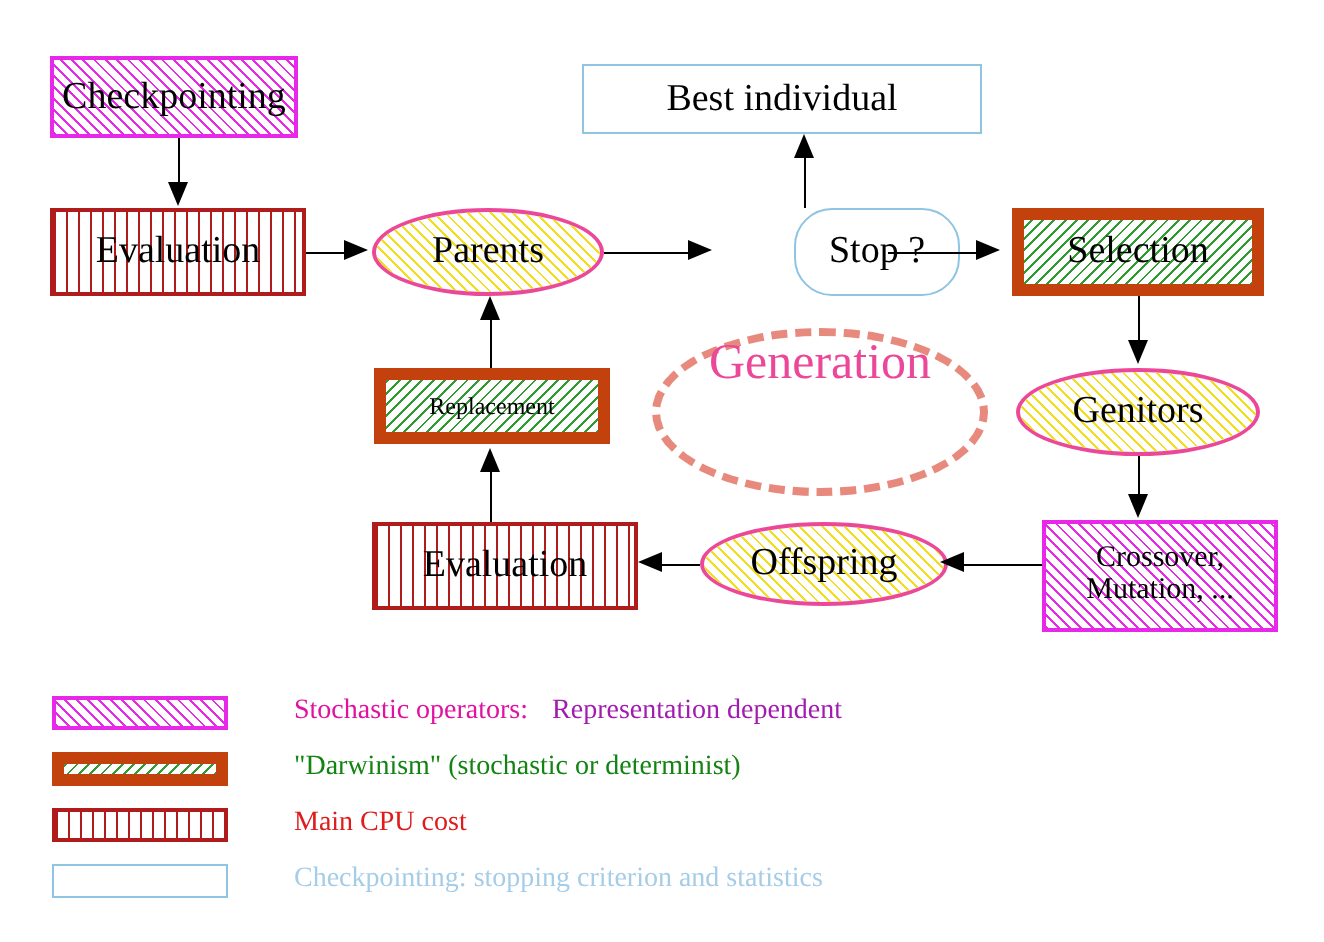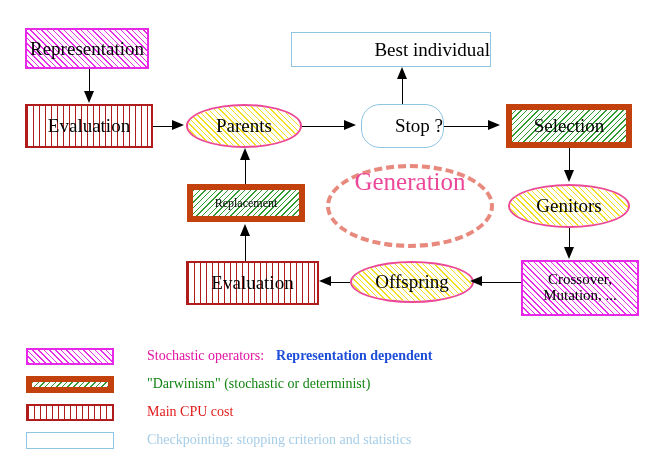--- a/index.html
+++ b/index.html
@@ -74,21 +74,20 @@
     background-image: repeating-linear-gradient(
         90deg,
         #b01b1b 0px, #b01b1b 1px,
         rgba(255,255,255,0) 1px, rgba(255,255,255,0) 6px);
   }
 
   
   .pat-blue {
     border: 1px solid #8fc4e3;
     background: #ffffff;
-    justify-content: flex-end;
   }
   .pat-blue::before {
     background-image: repeating-linear-gradient(
         180deg,
         #8fc4e3 0px, #8fc4e3 1px,
         rgba(255,255,255,0) 1px, rgba(255,255,255,6px) 6px,
         rgba(255,255,255,0) 6px);
     background-size: 100% 6px;
   }
 
@@ -100,21 +99,21 @@
   .pat-yellow::before {
     background-image: repeating-linear-gradient(
         45deg,
         #f2de1e 0px, #f2de1e 1px,
         rgba(255,255,255,0) 1px, rgba(255,255,255,0) 4px);
   }
 
   .ellipse { border-radius: 50%; }
   .ellipse::before { border-radius: 50%; }
 
-  .rounded { border-radius: 19px; }
+  .rounded { border-radius: 19px; margin-left: 36px; }
   .rounded::before { border-radius: 8px; }
 
   
   .gen-ellipse {
     position: absolute;
     box-sizing: border-box;
     border: 4px dashed #e8897e;
     border-radius: 50%;
     display: flex;
     align-items: flex-start;
@@ -174,32 +173,32 @@
     height: 17px;
     flex: 0 0 auto;
   }
   .swatch::before { content: ""; position: absolute; inset: 0; }
   .legend-text {
     margin-left: 33px;
     font-size: 14px;
     white-space: nowrap;
   }
   .lt-magenta { color: #e013a0; }
-  .lt-gold    { color: #1d4ed8; font-weight: bold; }
+  .lt-gold    { color: #a21caf; }
   .lt-green   { color: #138313; }
   .lt-red     { color: #e01b1b; }
   .lt-blue    { color: #a6cde8; }
 </style>
 </head>
 <body>
 
 <div id="canvas">
 
   <div class="node pat-magenta" style="left:25px; top:28px; width:124px; height:41px;">
-    <span class="lbl">Representation</span>
+    <span class="lbl">Checkpointing</span>
   </div>
 
   <div class="node pat-red" style="left:25px; top:104px; width:128px; height:44px;">
     <span class="lbl">Evaluation</span>
   </div>
 
   <div class="node pat-yellow ellipse" style="left:186px; top:104px; width:116px; height:44px;">
     <span class="lbl">Parents</span>
   </div>
 

